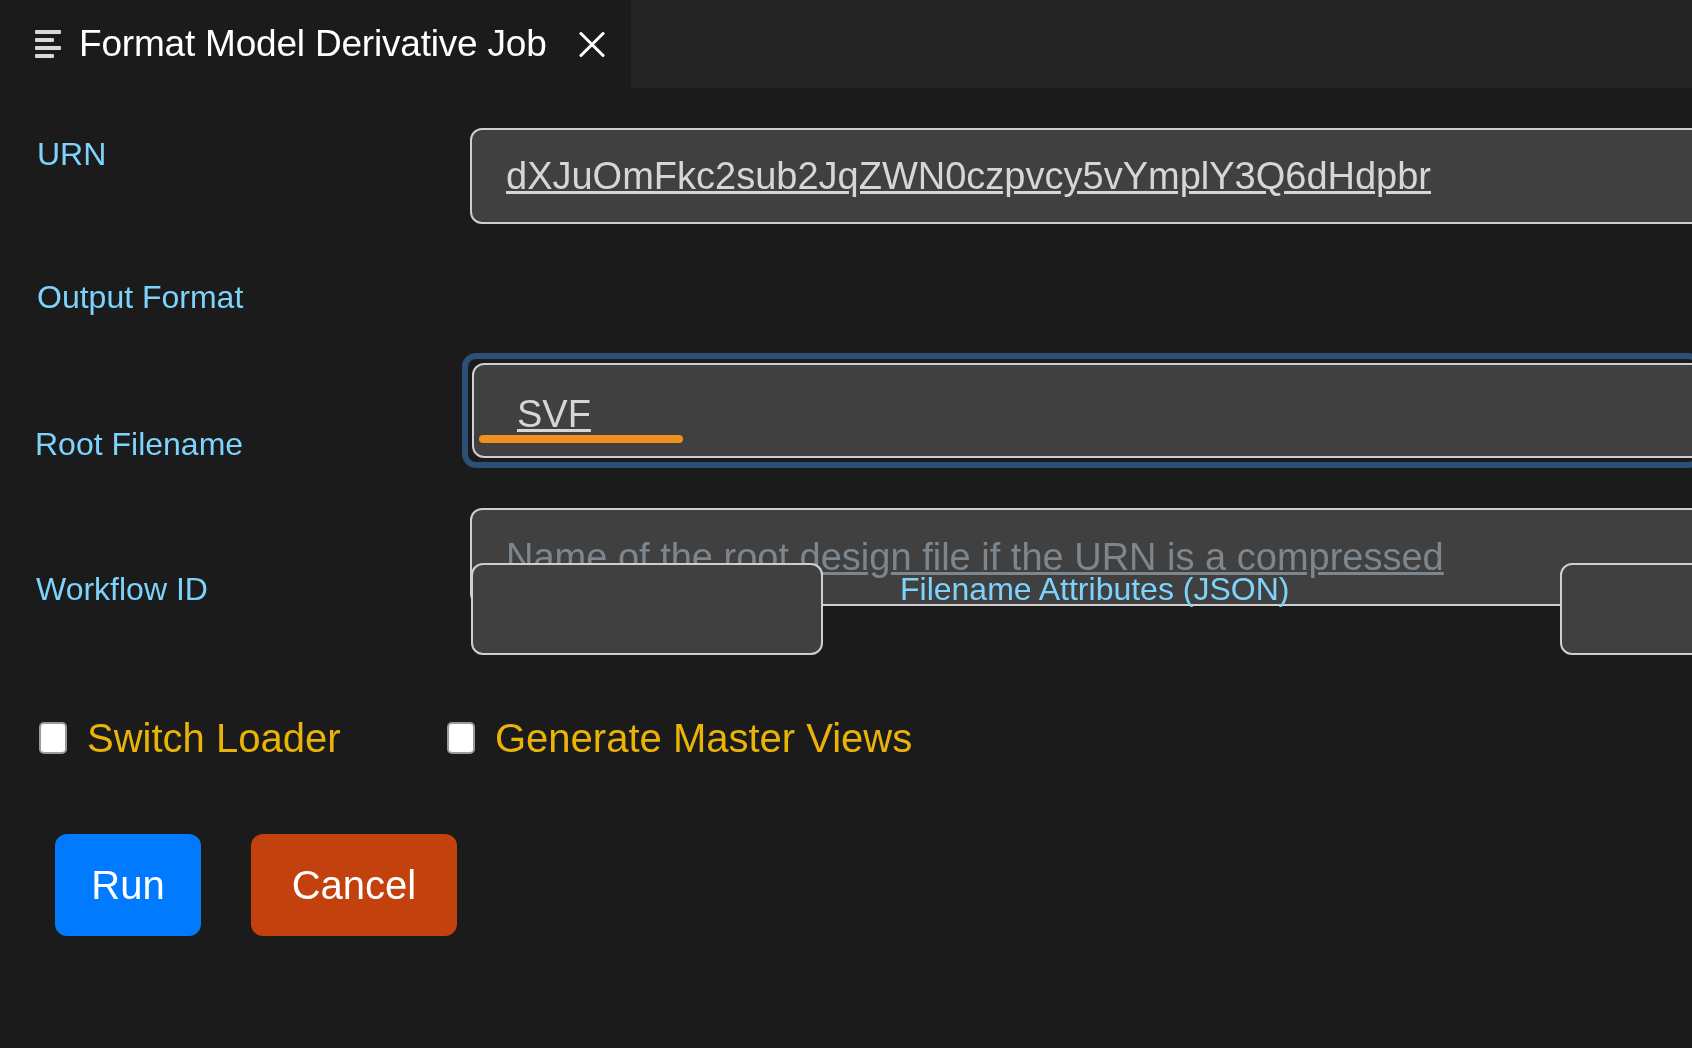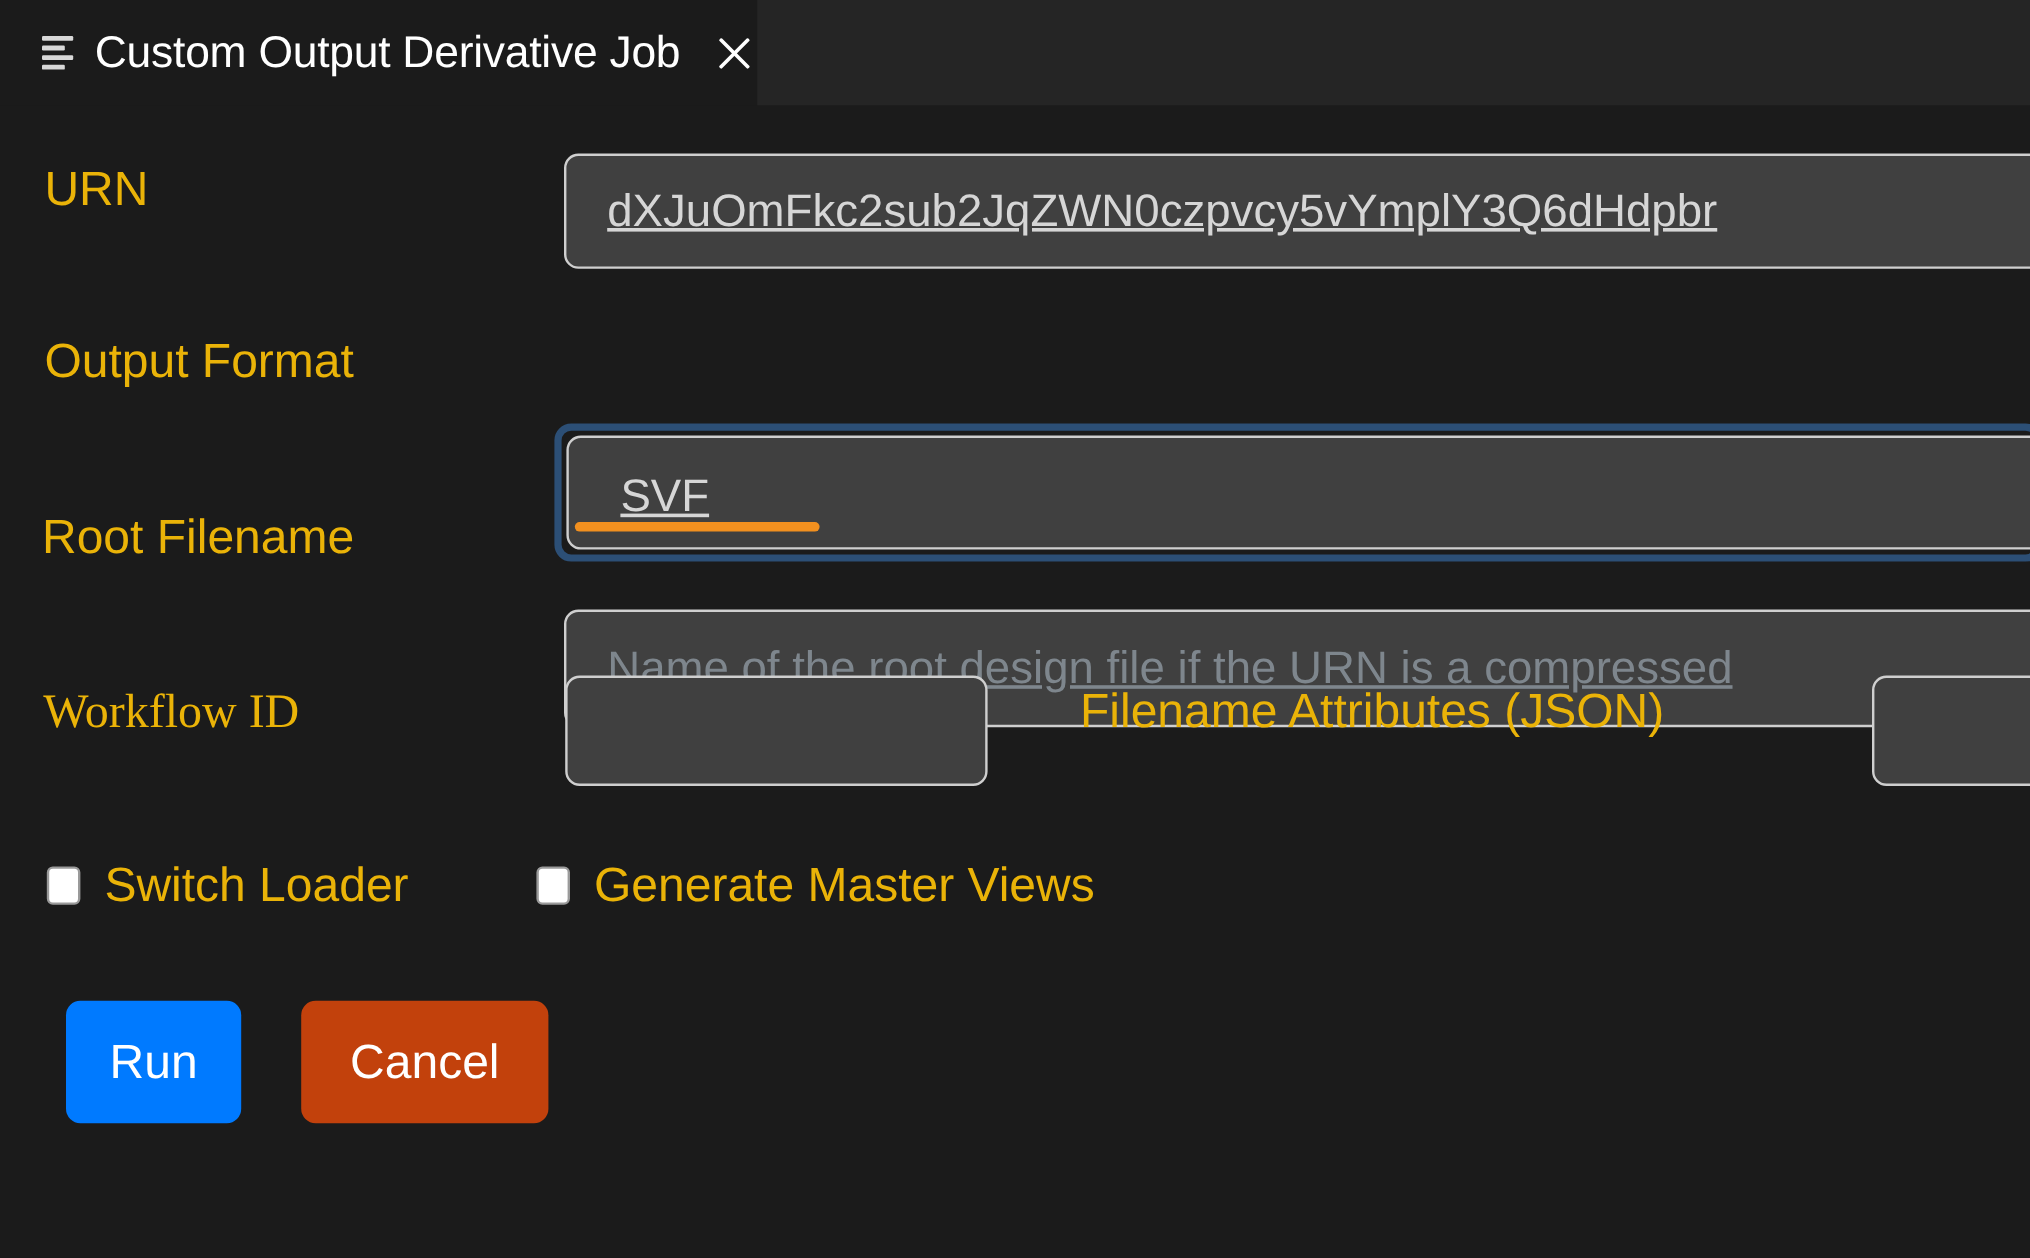--- a/index.html
+++ b/index.html
@@ -95,23 +95,23 @@
     position: absolute;
     left: 0;
     top: 88px;
     width: 1692px;
     height: 960px;
     background: #1b1b1b;
   }
 
   .label {
     position: absolute;
-    font-size: 40px;
+    font-size: 32px;
     font-weight: 400;
-    color: #eab308;
+    color: #7dd3fc;
     white-space: nowrap;
     line-height: 1;
   }
 
   .field {
     position: absolute;
     background: #404040;
     border: 2px solid #cfcfcf;
     border-radius: 12px;
     display: flex;
@@ -161,21 +161,21 @@
     height: 8px;
     background: #f2901f;
     border-radius: 4px;
   }
 
   
   #root-label { left: 35px;  top: 340px; }
   #root-field { left: 470px; top: 420px; width: 1280px; height: 98px; }
 
   
-  #wfid-label  { left: 36px;  top: 485px; font-family: Liberation Serif, serif; }
+  #wfid-label  { left: 36px;  top: 485px; }
   #wfid-field  { left: 471px; top: 475px; width: 352px; height: 92px; }
   #wfattr-label{ left: 900px; top: 485px; }
   #wfattr-field{ left: 1560px; top: 475px; width: 300px; height: 92px; }
 
   
   .checkrow {
     position: absolute;
     left: 0;
     top: 630px;
     width: 1692px;
@@ -235,21 +235,21 @@
 <body>
 
 <div class="tabstrip">
   <div class="tab-active">
     <span class="hamburger-icon">
       <i></i>
       <i></i>
       <i></i>
       <i></i>
     </span>
-    <span class="tab-title">Custom Output Derivative Job</span>
+    <span class="tab-title">Format Model Derivative Job</span>
     <span class="close-icon"></span>
   </div>
 </div>
 
 <div class="form">
 
   <div class="label" id="urn-label">URN</div>
   <div class="field" id="urn-field">
     <span class="val">dXJuOmFkc2sub2JqZWN0czpvcy5vYmplY3Q6dHdpbr</span>
   </div>

